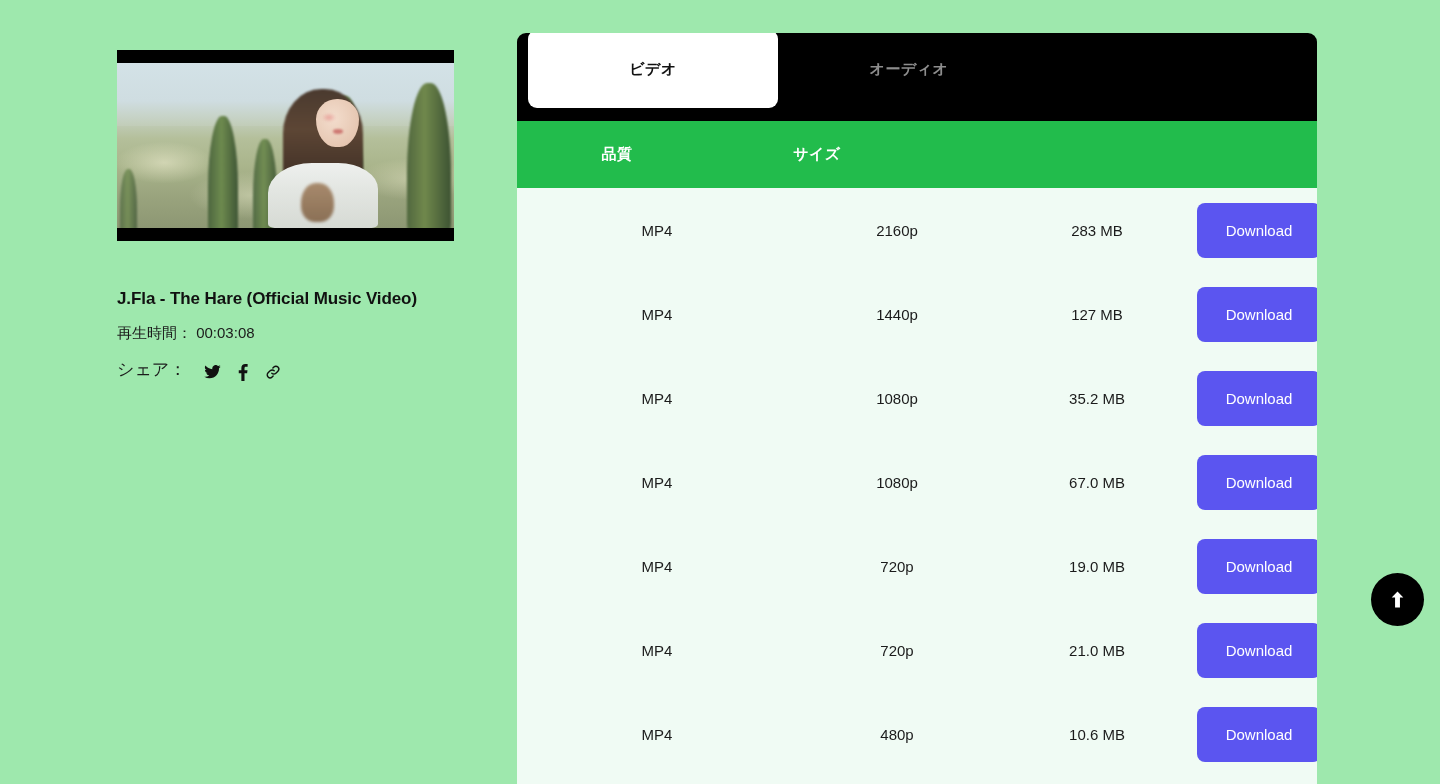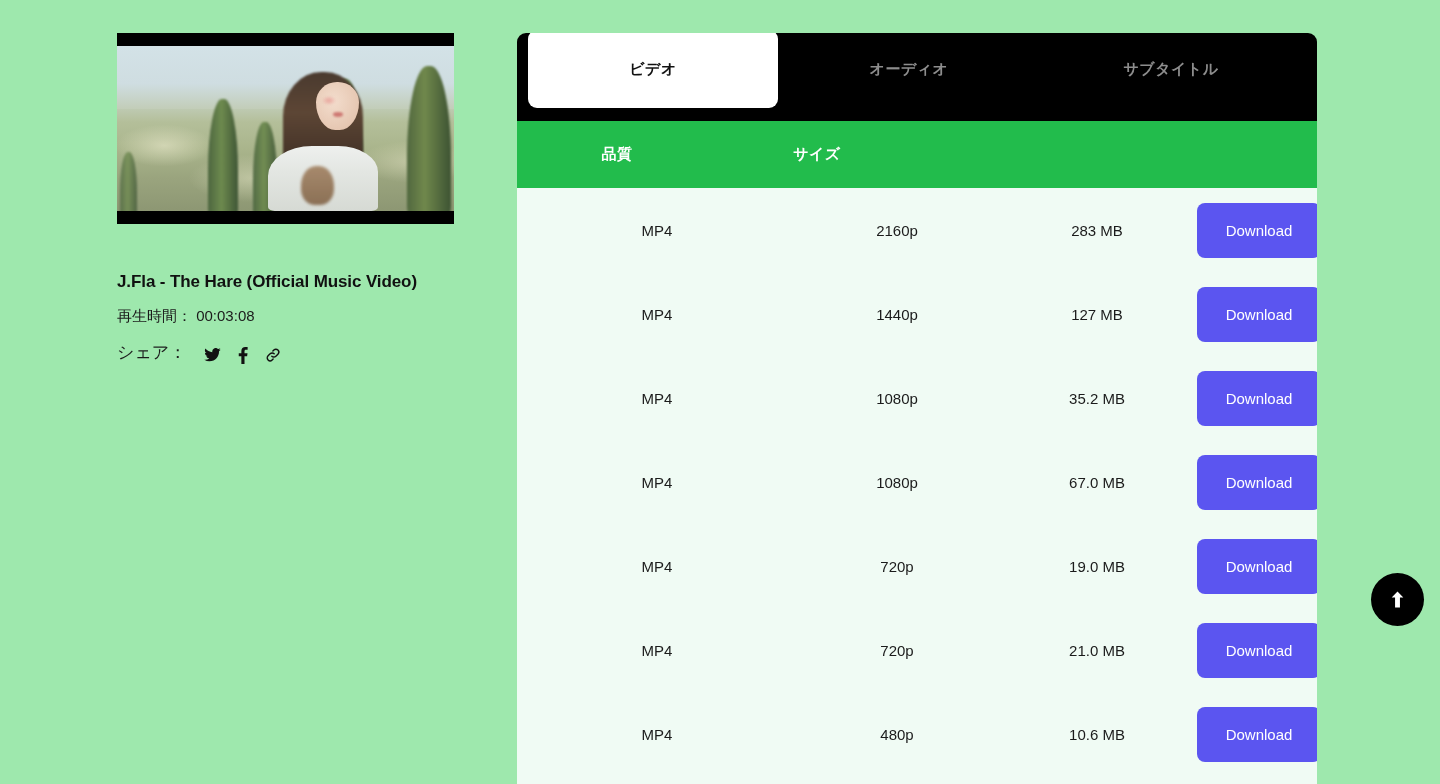--- a/index.html
+++ b/index.html
@@ -20,21 +20,21 @@
   .page {
     position: relative;
     width: 1440px;
     height: 784px;
   }
 
   
   .left-col {
     position: absolute;
     left: 117px;
-    top: 33px;
+    top: 50px;
     width: 337px;
   }
 
   .thumb-wrap {
     width: 337px;
     height: 191px;
     background: #000;
     overflow: hidden;
     position: relative;
   }
@@ -363,21 +363,20 @@
         </a>
       </span>
     </div>
   </div>
 
   <div class="panel">
 
     <div class="tabbar">
       <div class="tab tab-video active">ビデオ</div>
       <div class="tab tab-audio">オーディオ</div>
-      <div class="tab tab-subtitle">サブタイトル</div>
     </div>
 
     <div class="thead">
       <div class="th col-quality">品質</div>
       <div class="th col-size">サイズ</div>
       <div class="th col-action"></div>
     </div>
 
     <div class="tbody">
 

